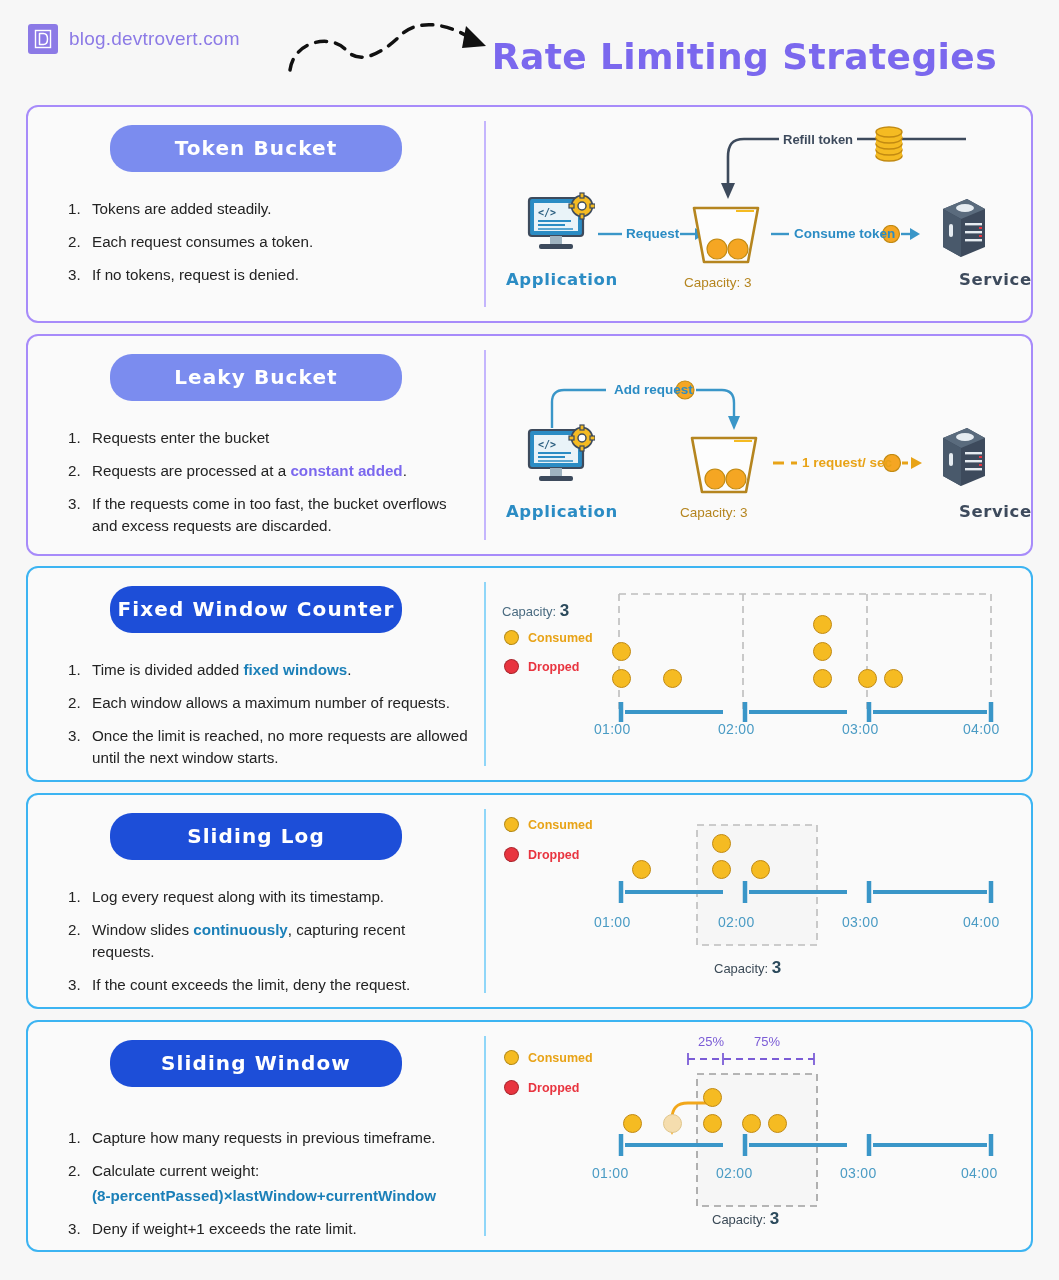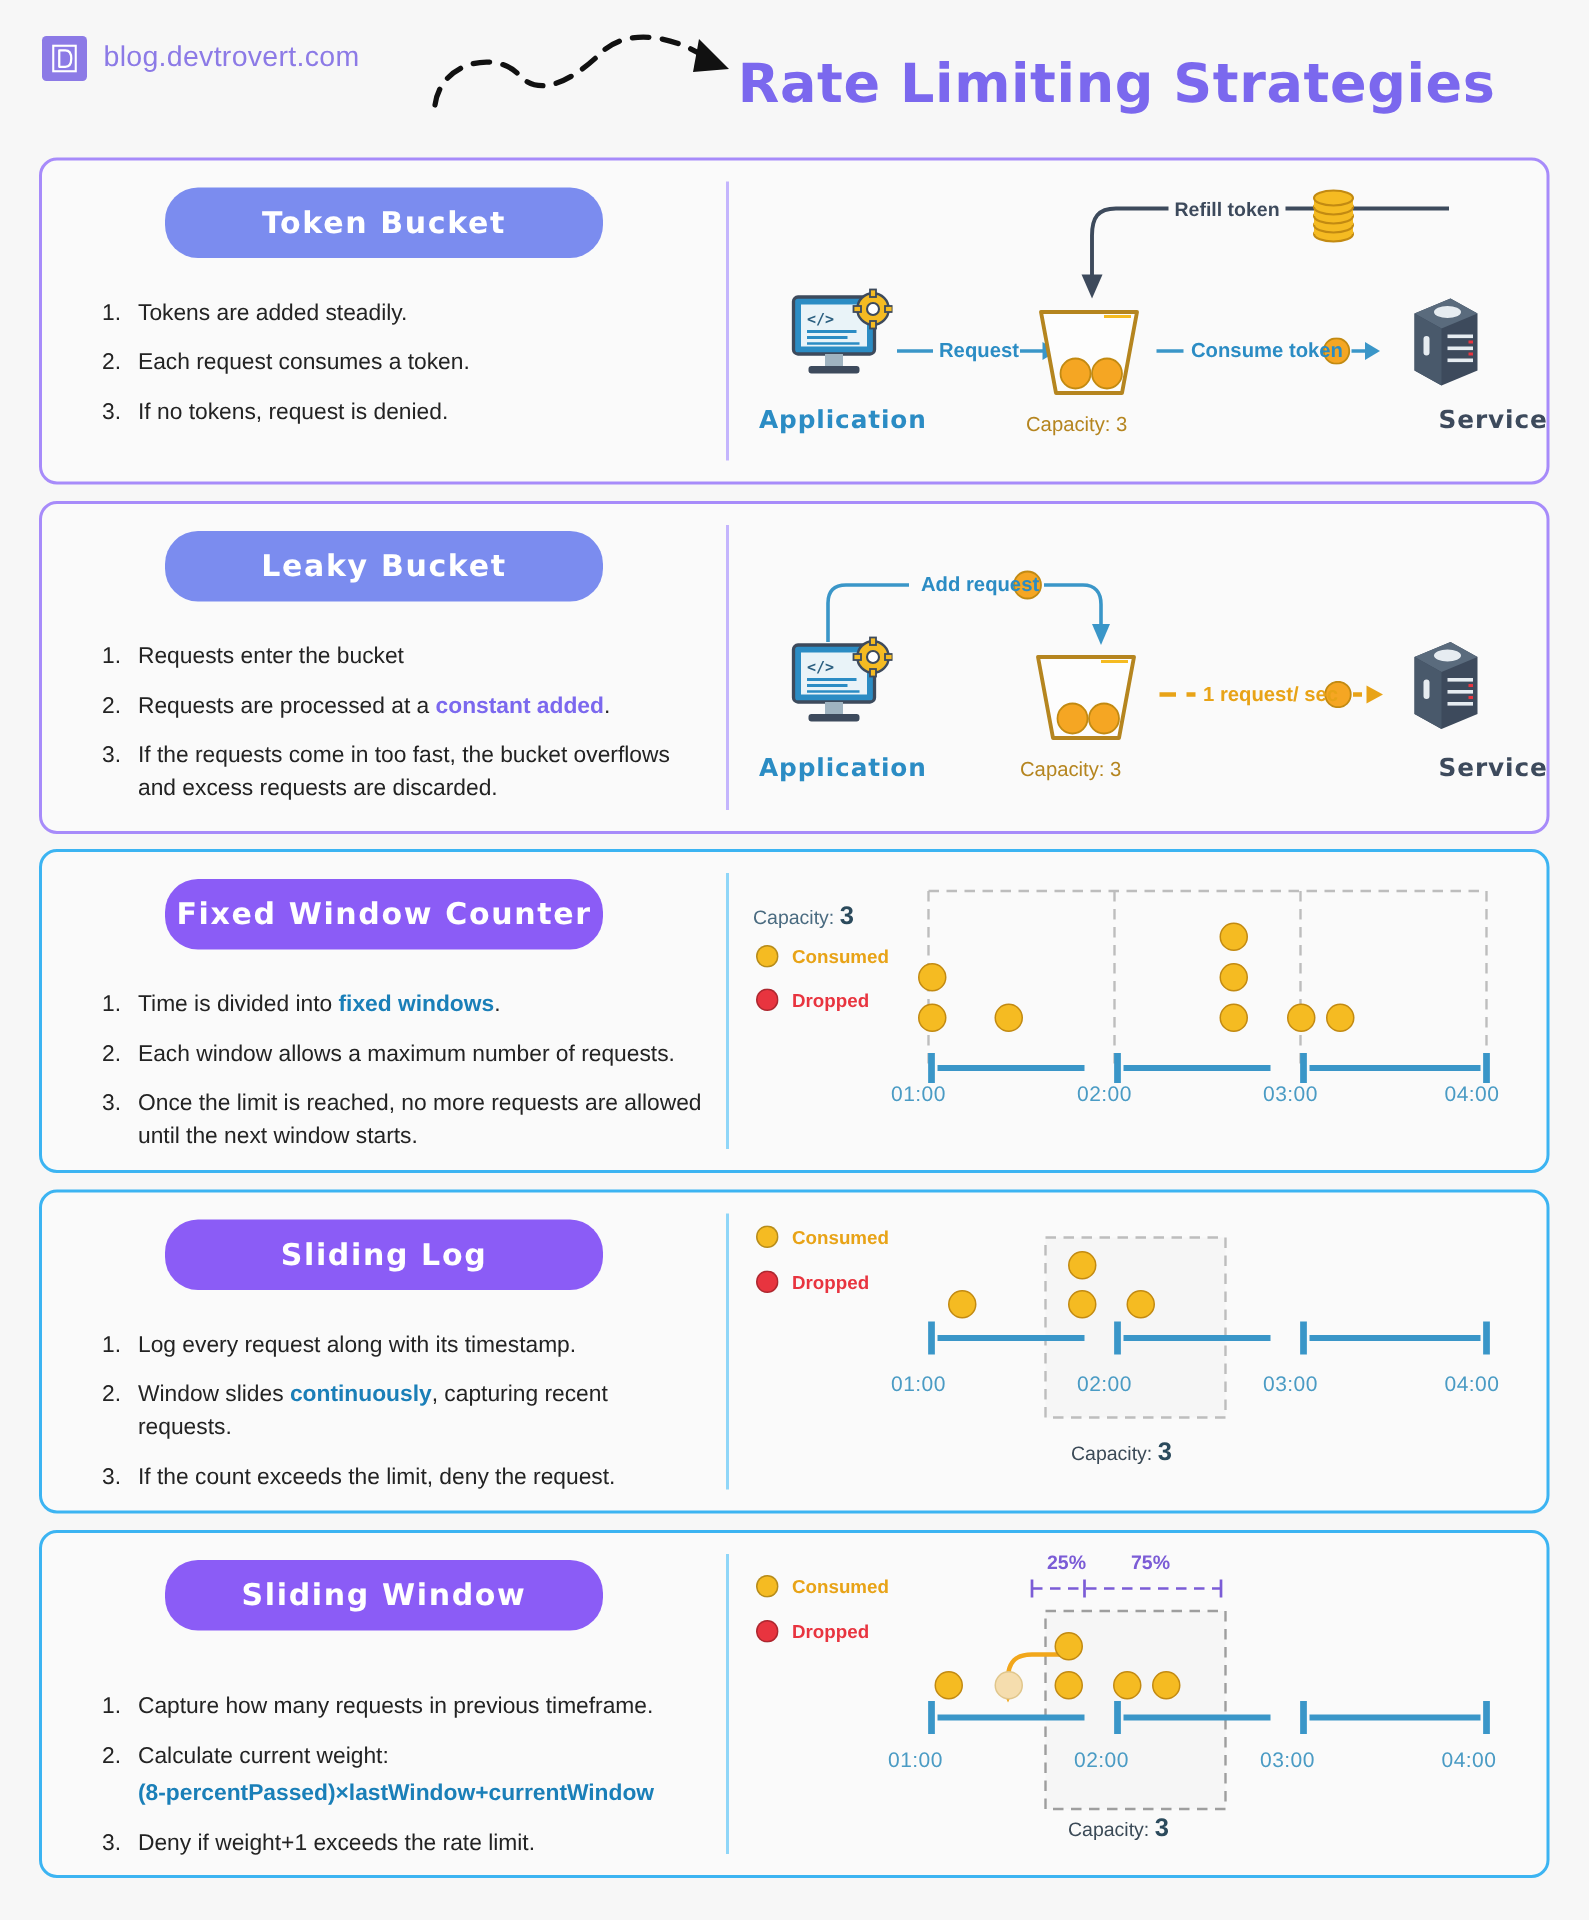--- a/index.html
+++ b/index.html
@@ -81,21 +81,21 @@
     background: #7b8cef;
     color: #fff;
     text-align: center;
     border-radius: 22px;
     padding: 11px 0 12px 0;
     font-size: 20px;
     font-weight: bold;
     letter-spacing: 1.1px;
     font-family: "DejaVu Sans", sans-serif;
   }
-  .card.blue .pill { background: #8b5cf6; }
+  .card.blue .pill { background: #1d4ed8; }
 
   ol.steps {
     list-style: none;
     margin: 26px 0 0 26px;
     padding: 0;
     counter-reset: st;
   }
   ol.steps li {
     counter-increment: st;
     position: relative;
@@ -169,21 +169,21 @@
     width: 19px; height: 19px;
     border-radius: 50%;
     background: #f5bb22;
     border: 1.6px solid #c28a12;
   }
   .dot.faded { background: #f5ddae; border-color: #e0c68c; }
   .pct-label {
     position: absolute;
     font-size: 13px;
     color: #7b5cd6;
-    font-weight: bold;
+    font-weight: normal;
   }
 </style>
 </head>
 <body>
 
 <div class="header">
   <div class="brand">
     <div class="brand-logo">
       <svg width="22" height="22" viewBox="0 0 22 22">
         <rect x="3.5" y="2.5" width="15" height="17" fill="none" stroke="#ffffff" stroke-width="1.4"></rect>
@@ -376,21 +376,21 @@
       </svg>
       <div class="node-label lbl-svc" style="left:442px;top:166px">Service</div>
     </div>
   </div>
 </div>
 
 <div class="card blue" style="top:566px; height:216px;">
   <div class="card-left">
     <div class="pill">Fixed Window Counter</div>
     <ol class="steps">
-      <li><span>Time is divided into </span><span class="hl-blue">fixed windows</span><span>.</span></li>
+      <li><span>Time is divided added </span><span class="hl-blue">fixed windows</span><span>.</span></li>
       <li>Each window allows a maximum number of requests.</li>
       <li>Once the limit is reached, no more requests are allowed until the next window starts.</li>
     </ol>
   </div>
   <div class="divider"></div>
   <div class="card-right">
     <div class="diagram">
       <div class="cap-chart" style="left:16px;top:33px">
         <span>Capacity:</span> <b>3</b>
       </div>

